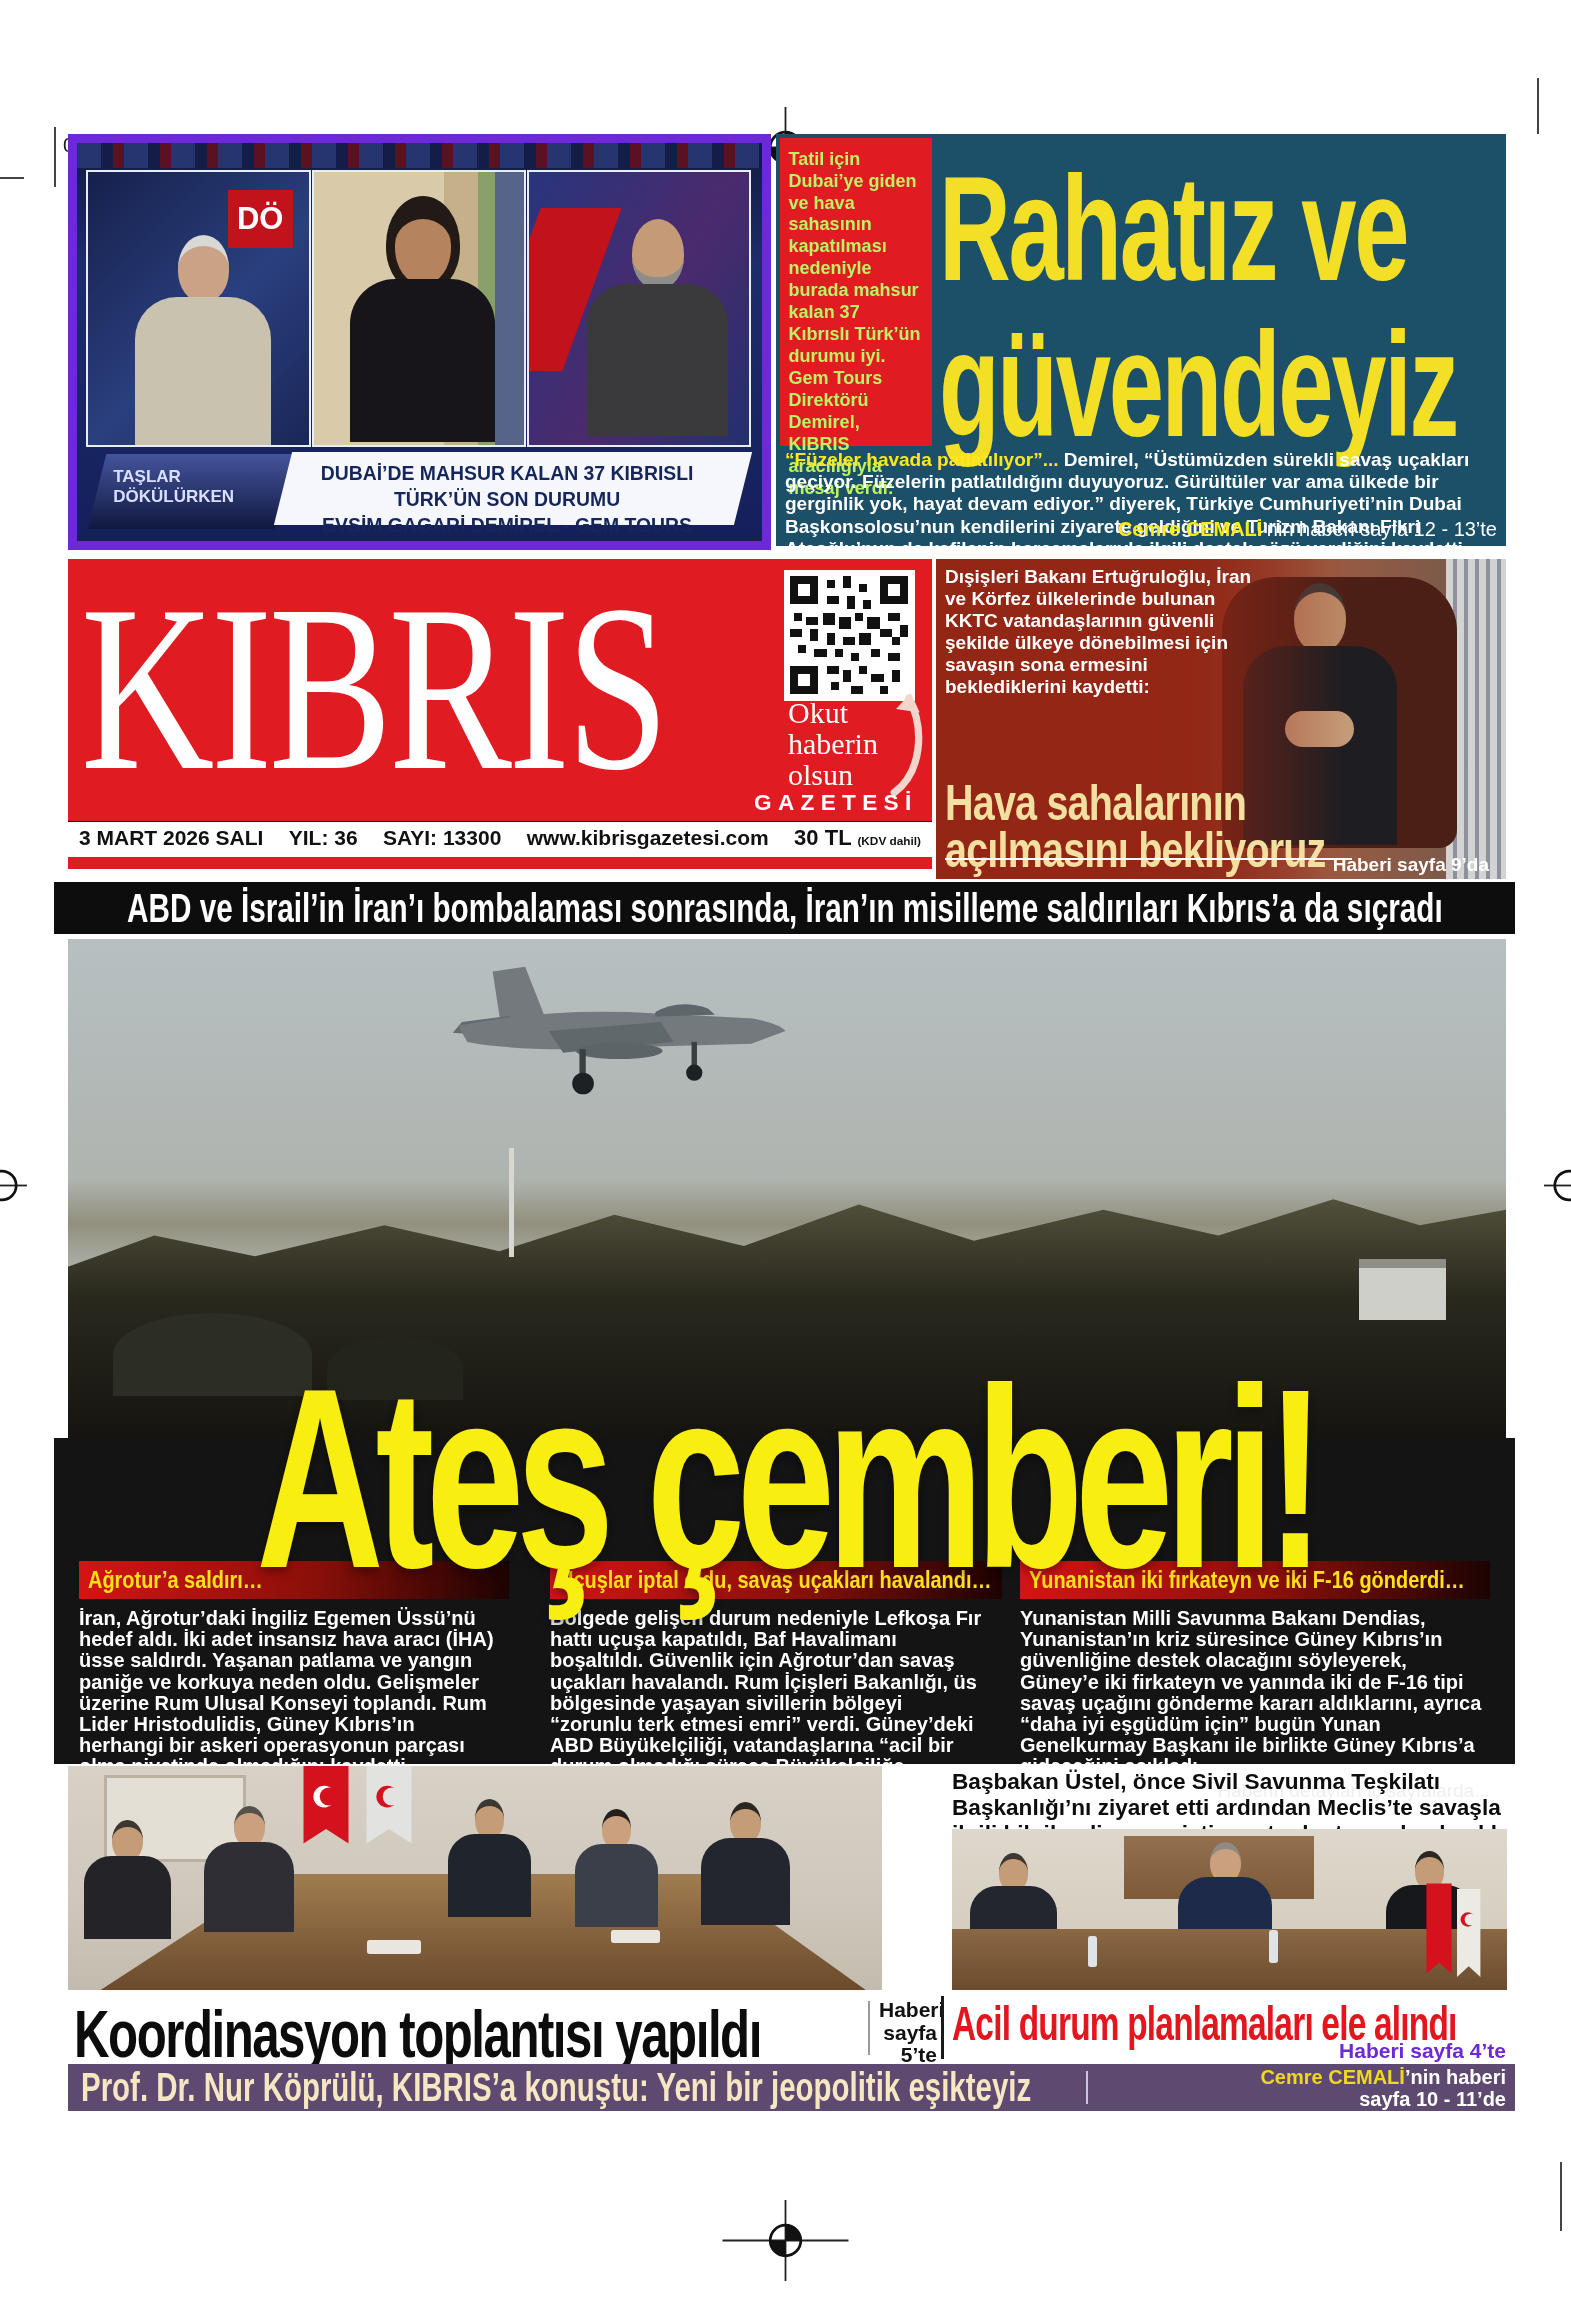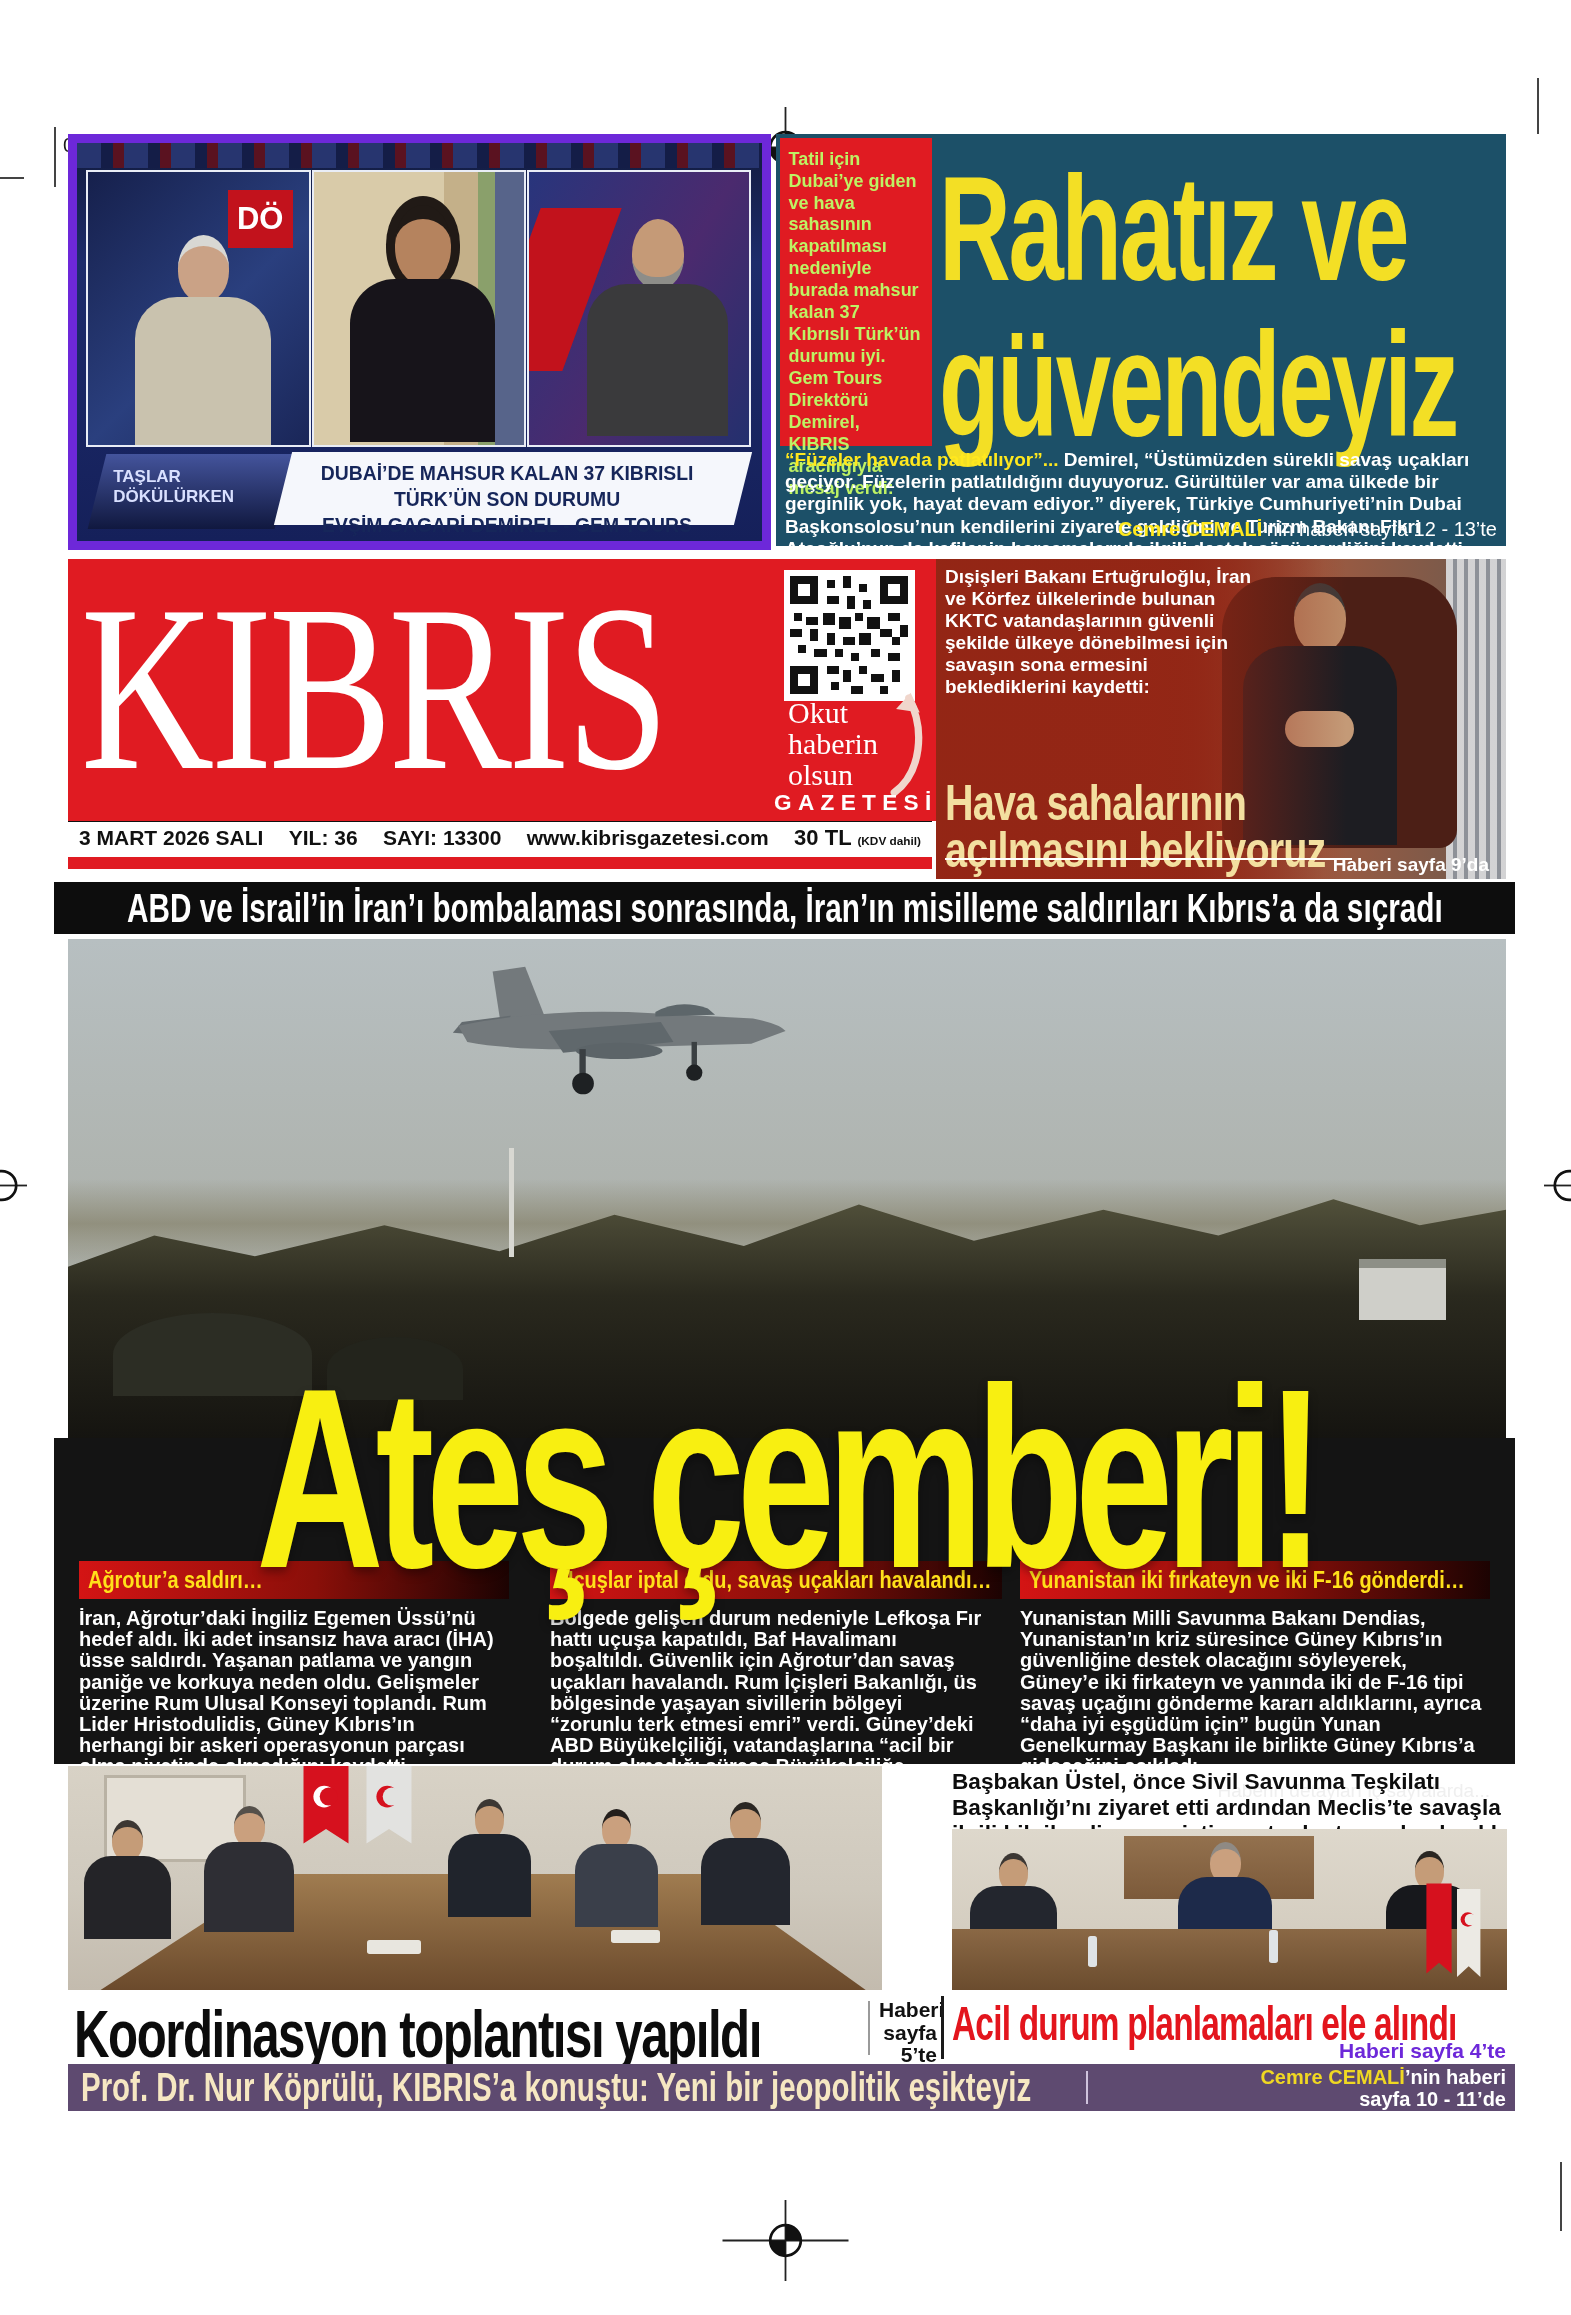--- a/index.html
+++ b/index.html
@@ -30,21 +30,21 @@
   
   .teal{background:#1c5068;}
   .kickred{background:#e01b22;color:#bef264;font-weight:bold;font-size:18px;line-height:1.22;padding:11px 9px;}
   .bigyellow{color:#f3df25;font-weight:bold;font-size:113px;letter-spacing:-2.7px;
              transform:scale(.88,1.32);transform-origin:left top;}
   .lead{color:#fff;font-weight:bold;font-size:19px;line-height:1.17;}
   .lead .hl{color:#ffe81e;}
   .byline .nm{color:#ffe81e;font-weight:bold;}
   .byline{color:#fff;font-size:20px;}
   
-  .mast{background:#e01b22;padding-left:20px;}
+  .mast{background:#e01b22;}
   .kibris{font-family:"Liberation Serif",serif;color:#fff;font-size:185px;letter-spacing:-3.6px;
           transform:scale(1.0,1.28);transform-origin:left top;line-height:1;}
   .gaz{color:#fff;font-weight:bold;font-size:22.6px;letter-spacing:6.3px;}
   .okut{font-family:"Liberation Serif",serif;color:#fff;font-size:30px;line-height:1.04;}
   .qr{background:#fff;padding:6.3px;}
   .datestrip{background:#fff;border-top:1.8px solid #101010;display:flex;align-items:center;
              justify-content:space-between;font-weight:bold;font-size:21px;color:#111;padding:0 11px;}
   .kdv{font-size:11.8px;font-weight:bold;}
   .redbar{background:#e01b22;}
   

